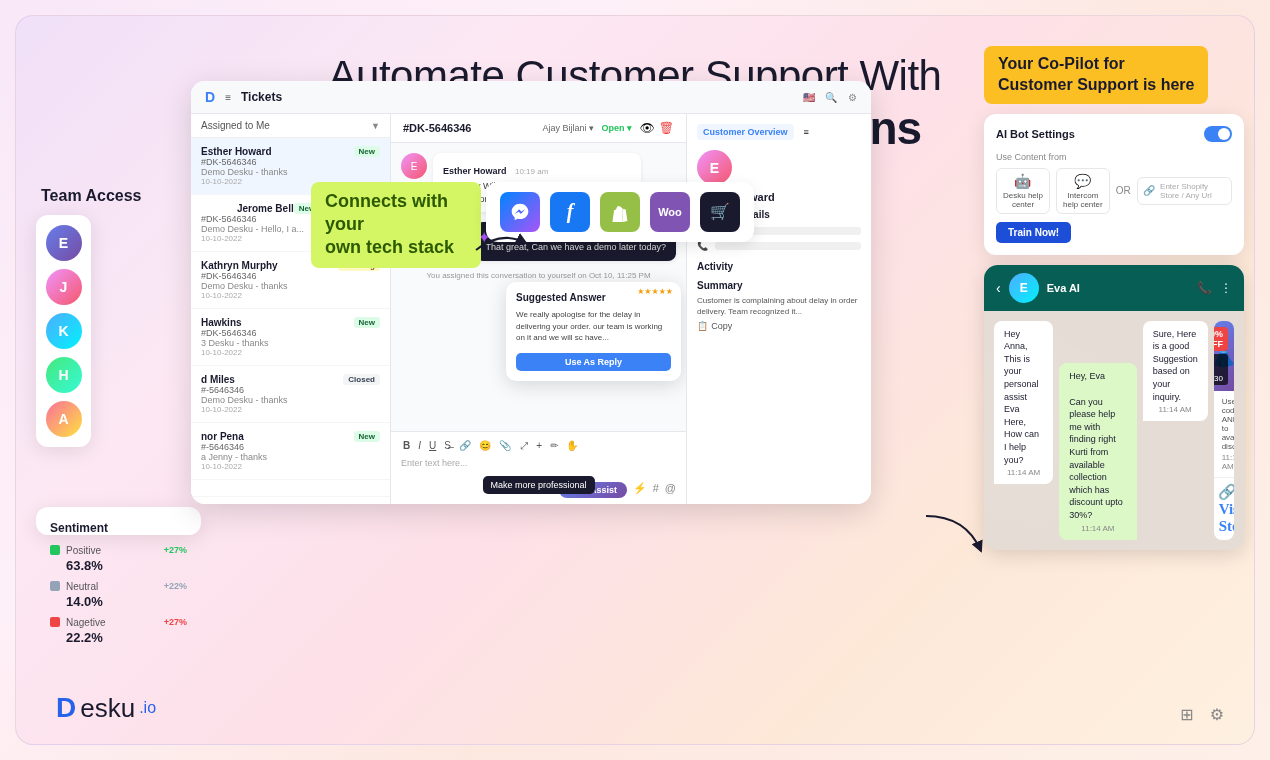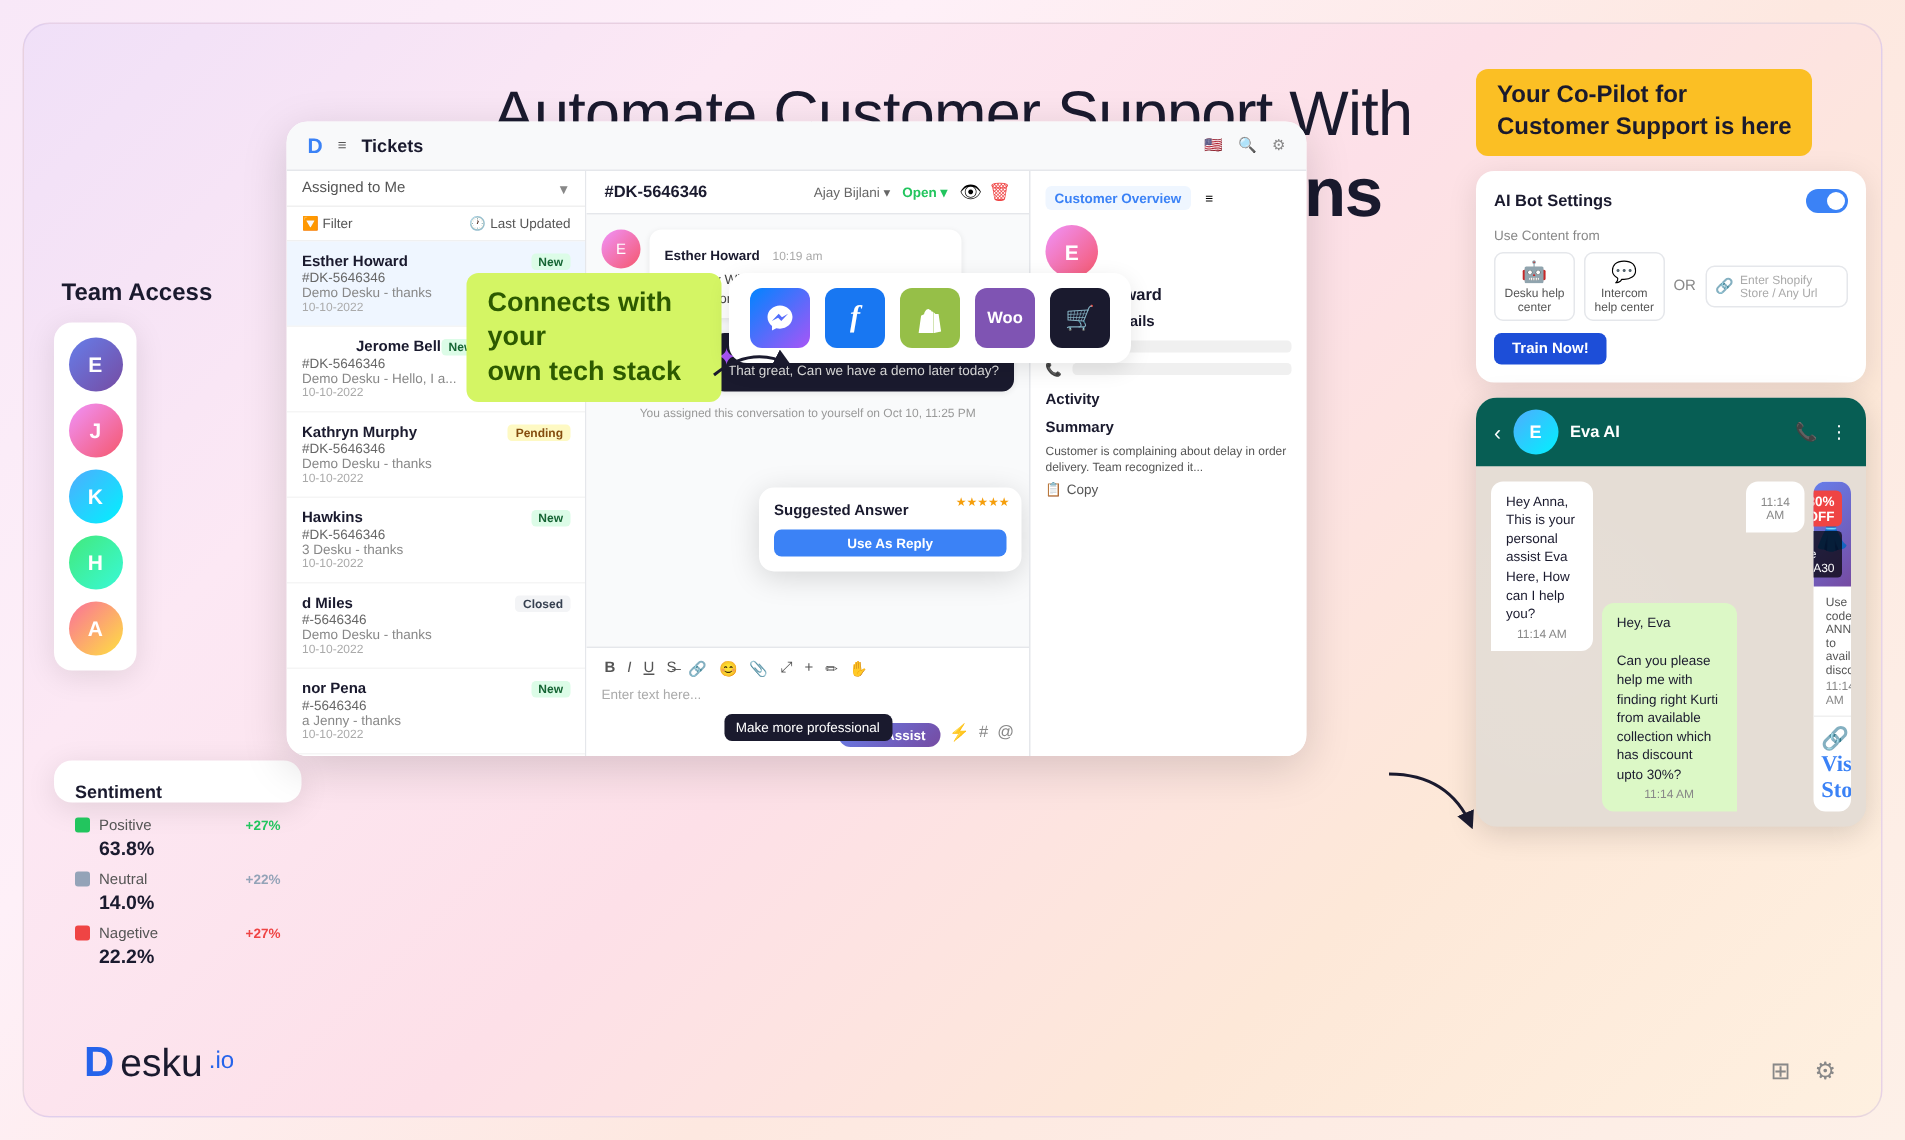--- a/index.html
+++ b/index.html
@@ -1043,24 +1043,20 @@
       <span style="font-size:10px; color:#888;">⚙</span>
     </div>
 
     <div class="ticket-body">
 
       <div class="ticket-list">
         <div class="ticket-filter-row">
           <span class="ticket-filter-label">Assigned to Me</span>
           <span style="font-size:9px; color:#888;">▼</span>
         </div>
-        <div class="ticket-filter-row">
-          <span style="font-size:9px; color:#555;">🔽 Filter</span>
-          <span style="font-size:9px; color:#555;">🕐 Last Updated</span>
-        </div>
 
         <div class="ticket-item selected">
           <div style="display:flex; justify-content:space-between; align-items:center;">
             <span class="ticket-item-name">Esther Howard</span>
             <span class="ticket-status status-new">New</span>
           </div>
           <div class="ticket-item-id">#DK-5646346</div>
           <div class="ticket-item-preview">Demo Desku - thanks</div>
           <div class="ticket-item-date">10-10-2022</div>
         </div>
@@ -1154,20 +1150,21 @@
             </div>
           </div>
 
           <div class="system-msg">You assigned this conversation to yourself on Oct 10, 11:25 PM</div>
 
           <div style="position:absolute; right:195px; top:85px; font-size:16px; color:#a855f7;">✦ ✦</div>
 
           <div class="suggested-answer">
             <div class="suggested-stars">★★★★★</div>
             <div class="suggested-title">Suggested Answer</div>
+            <div class="suggested-text">We really apologise for the delay in delivering your order. our team is working on it and we will sc have...</div>
             <button class="use-reply-btn">Use As Reply</button>
           </div>
         </div>
 
         <div class="compose-area" style="position:relative;">
           <div class="compose-toolbar">
             <span class="compose-btn"><b>B</b></span>
             <span class="compose-btn"><i>I</i></span>
             <span class="compose-btn"><u>U</u></span>
             <span class="compose-btn">S̶</span>
@@ -1277,20 +1274,21 @@
           <div class="wa-msg-text">Hey Anna, This is your personal assist Eva Here, How can I help you?</div>
           <div class="wa-msg-time">11:14 AM</div>
         </div>
 
         <div class="wa-msg-outgoing">
           <div class="wa-msg-text">Hey, Eva<br><br>Can you please help me with finding right Kurti from available collection which has discount upto 30%?</div>
           <div class="wa-msg-time">11:14 AM</div>
         </div>
 
         <div class="wa-msg-incoming">
+          <div class="wa-msg-text">Sure, Here is a good Suggestion based on your inquiry.</div>
           <div class="wa-msg-time">11:14 AM</div>
         </div>
 
         <div class="wa-product-card">
           <div class="wa-product-img">
             👗
             <div class="wa-discount-badge">30%<br>OFF</div>
             <div class="wa-use-code">Use Code<br>ANNA30</div>
           </div>
           <div class="wa-product-info">

